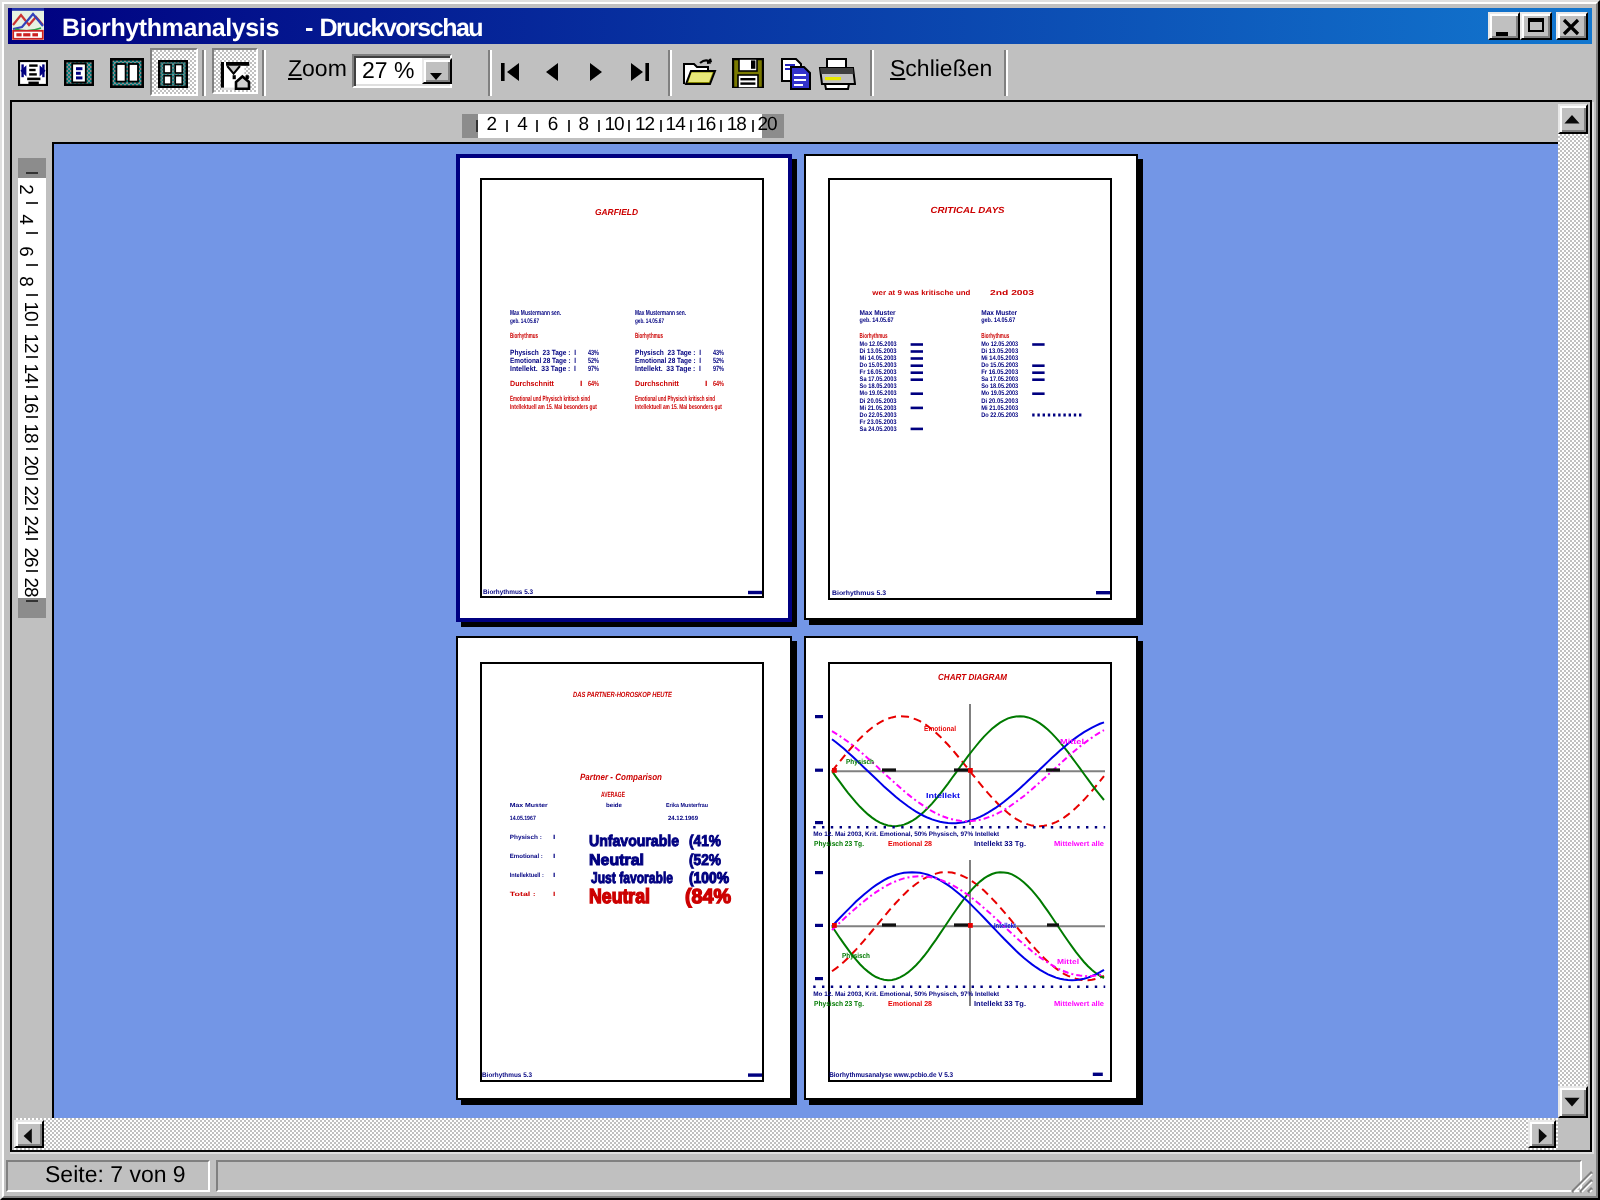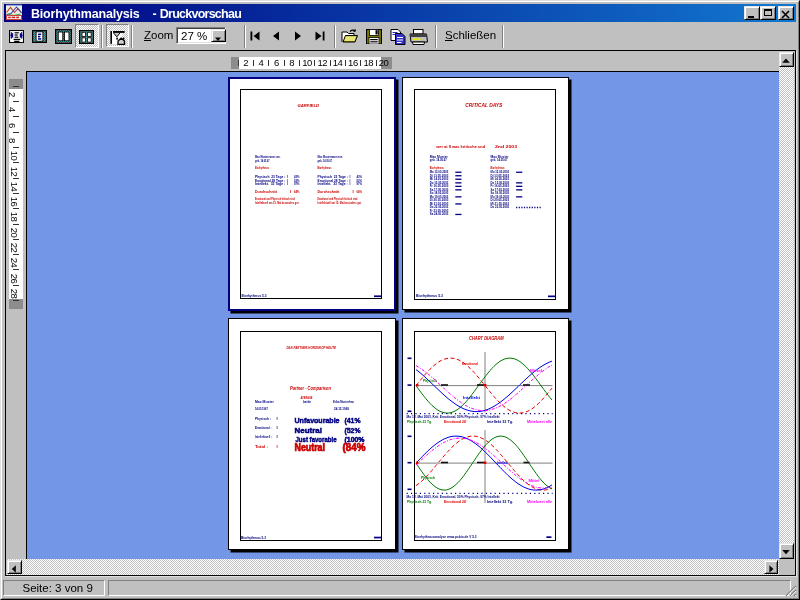--- a/index.html
+++ b/index.html
@@ -426,18 +426,18 @@
   <div class="raised abs" style="left:0.5px;top:0.8px;width:14.6px;height:14.6px"><svg width="12" height="12">
           <path d="M7.9 2.2 L3.8 6 L7.9 9.8 Z" fill="#0a0a0a"></path>
         </svg></div>
   <div class="raised abs" style="left:757.4px;top:0.8px;width:14.6px;height:14.6px"><svg width="12" height="12">
           <path d="M4.4 2.2 L8.5 6 L4.4 9.8 Z" fill="#0a0a0a"></path>
         </svg></div>
 </div>
 
 <div class="abs" style="left:2.5px;top:579.5px;width:102.5px;height:16.5px;border:1px solid;border-color:#808080 #fff #fff #808080"></div>
 <div class="abs" style="left:107.5px;top:579.5px;width:683px;height:16.5px;border:1px solid;border-color:#808080 #fff #fff #808080"></div>
-<div class="abs" style="left:22.5px;top:581.5px;font-size:11.5px;color:#000">Seite: 3 von 9</div>
+<div class="abs" style="left:22.5px;top:581.5px;font-size:11.5px;color:#000">Seite: 7 von 9</div>
 <svg class="abs" style="left:784px;top:584px" width="13" height="13">
   <path d="M12 2 L2 12 M12 6 L6 12 M12 10 L10 12" stroke="#808080" stroke-width="1.4"></path>
   <path d="M12 3 L3 12 M12 7 L7 12 M12 11 L11 12" stroke="#fff" stroke-width="0.8"></path>
 </svg>
 
 </div>
 </body></html>

